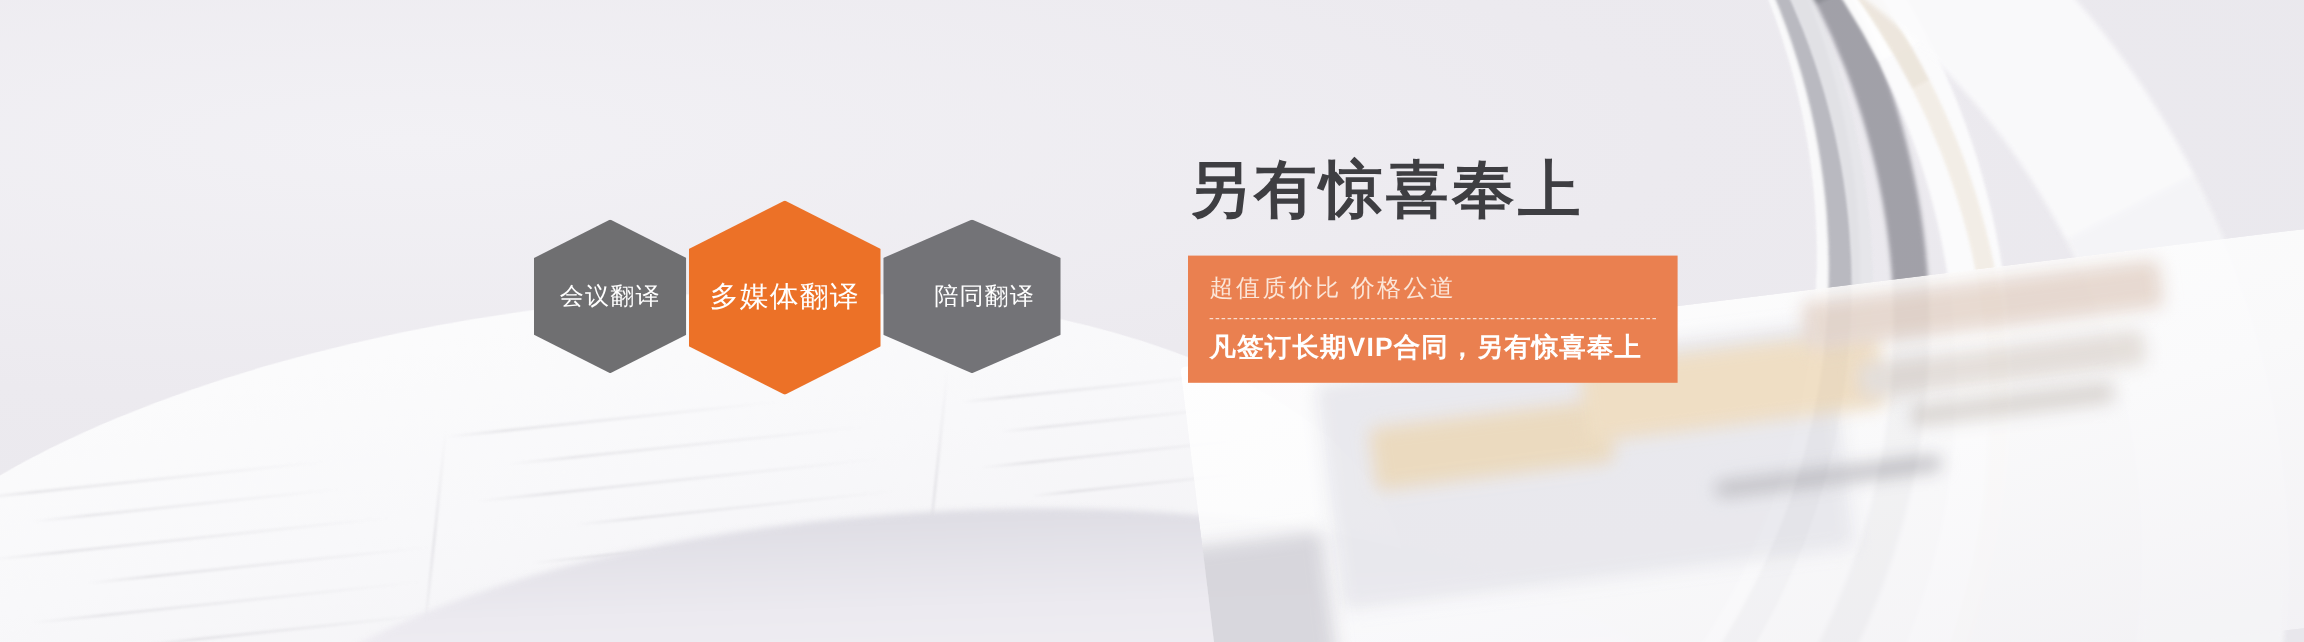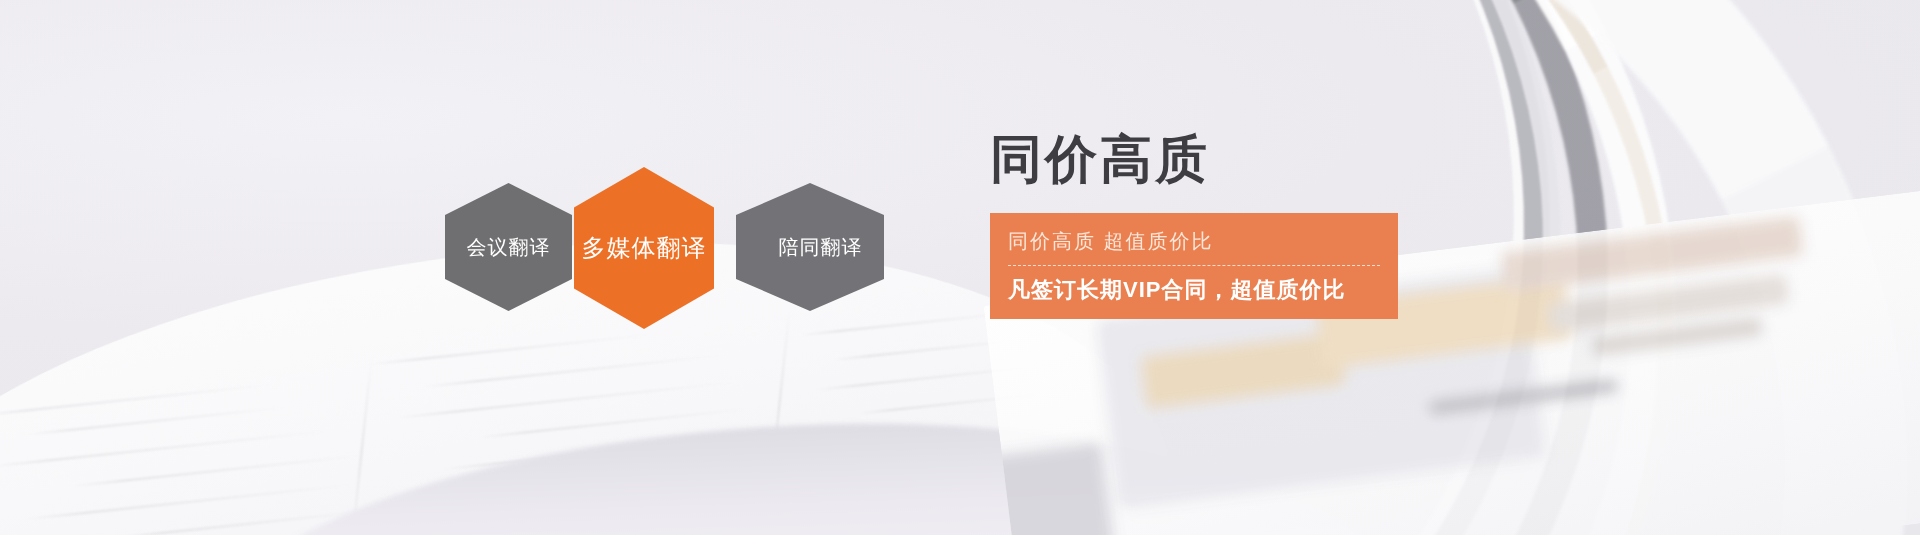--- a/index.html
+++ b/index.html
@@ -127,21 +127,21 @@
   .hex-group{position:absolute;left:440px;top:165px;width:450px;height:175px;}
   .hex{
     position:absolute;
     -webkit-clip-path:polygon(50% 0%,100% 25%,100% 75%,50% 100%,0% 75%,0% 25%);
     clip-path:polygon(50% 0%,100% 25%,100% 75%,50% 100%,0% 75%,0% 25%);
     display:flex;flex-direction:row;align-items:center;justify-content:center;
     color:#ffffff;text-align:center;line-height:1.22;
     font-family:"Liberation Sans","DejaVu Sans",sans-serif;
   }
   .hex-a{left:5px;top:18px;width:127px;height:128px;background:#6f6f71;font-size:20px;}
-  .hex-b{left:134px;top:2px;width:140px;height:162px;background:#ec7127;font-size:24px;z-index:3;}
+  .hex-b{left:134px;top:2px;width:160px;height:162px;background:#ec7127;font-size:24px;z-index:3;}
   .hex-c{left:296px;top:18px;width:127px;height:128px;background:#737377;font-size:20px;padding-left:21px;}
   .hex span{display:block;white-space:nowrap;letter-spacing:1px;}
 
   
   .copy{position:absolute;left:990px;top:132px;width:520px;}
   .headline{
     margin:0;font-size:52px;line-height:1.05;color:#3e3e42;font-weight:bold;
     letter-spacing:3px;
     font-family:"Liberation Sans","DejaVu Sans",sans-serif;
   }
@@ -232,23 +232,23 @@
 
     <div class="hex hex-c">
       <span>陪同</span>
       <span>翻译</span>
     </div>
 
   </div>
 
   <div class="copy">
 
-    <h1 class="headline">同价高质</h1>
+    <h1 class="headline">另有惊喜奉上</h1>
 
     <div class="promo">
-      <div class="promo-line1">同价高质  超值质价比</div>
+      <div class="promo-line1">超值质价比  价格公道</div>
       <div class="promo-divider"></div>
-      <div class="promo-line2">凡签订长期VIP合同，超值质价比</div>
+      <div class="promo-line2">凡签订长期VIP合同，另有惊喜奉上</div>
     </div>
 
   </div>
 
 </div>
 
 </body></html>

